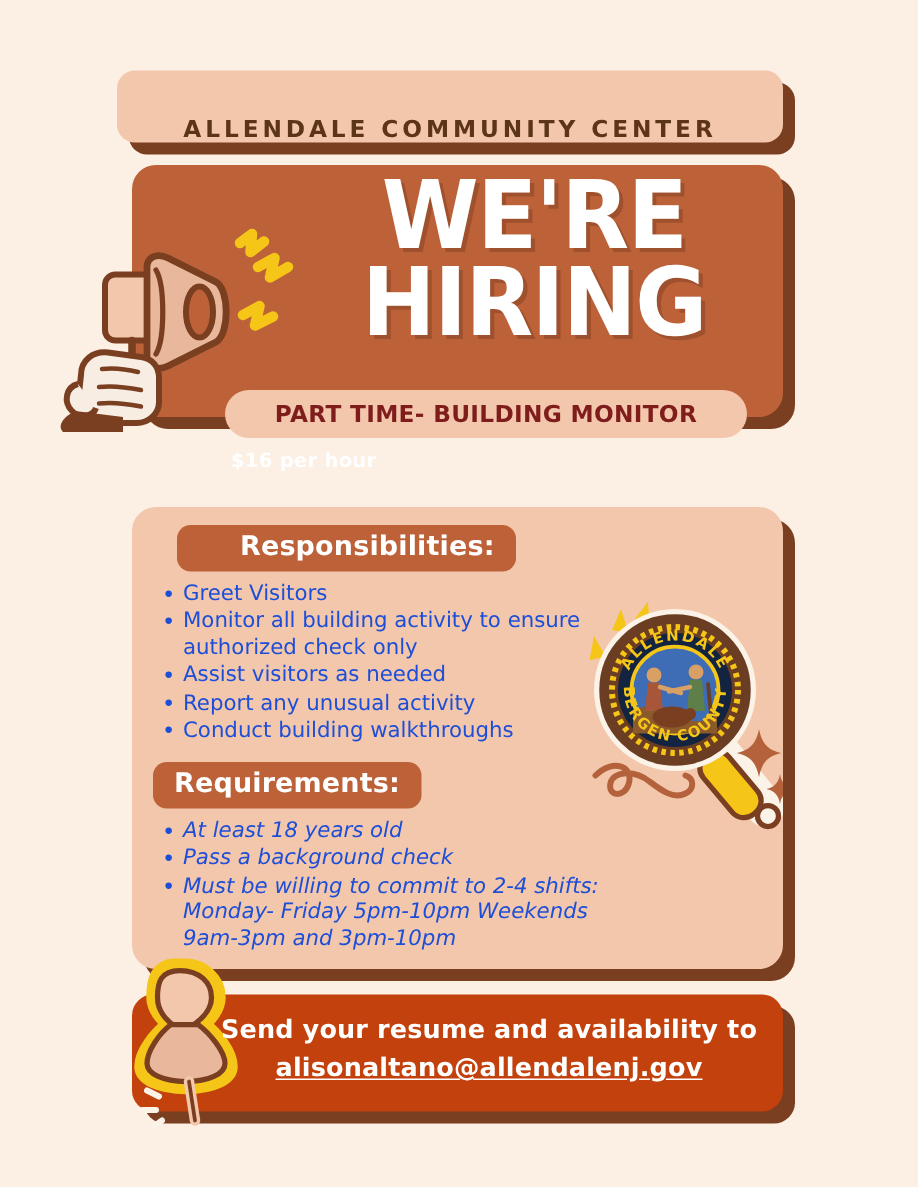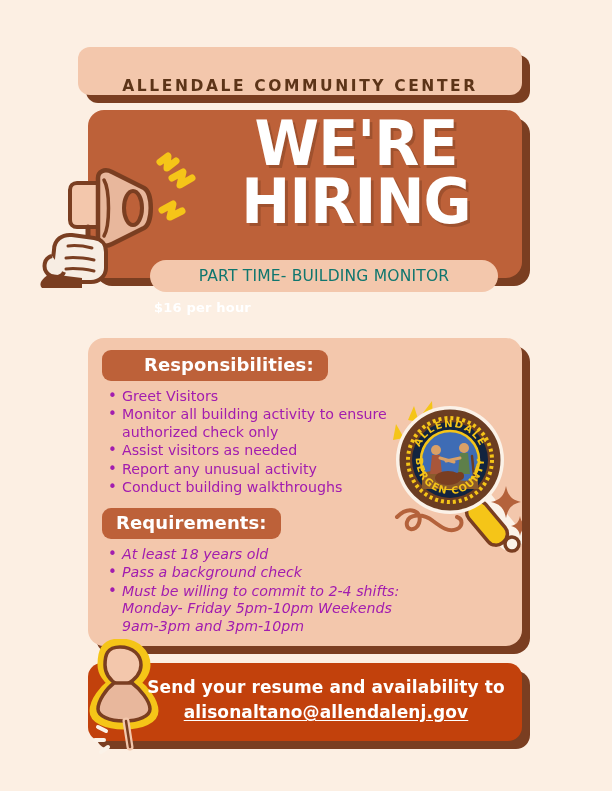--- a/index.html
+++ b/index.html
@@ -81,23 +81,23 @@
     width: 348px;
     height: 32px;
     background: #F3C7AC;
     border-radius: 16px;
     display: flex;
     align-items: center;
     justify-content: center;
   }
   .role-pill span {
     font-size: 15.5px;
-    font-weight: normal;
+    font-weight: bold;
     letter-spacing: 0.2px;
-    color: #0f766e;
+    color: #7f1d1d;
   }
 
   .wage {
     position: absolute;
     left: 66px;
     top: 190px;
     color: #FFFFFF;
     font-size: 13px;
     font-weight: bold;
     letter-spacing: 0.2px;
@@ -129,26 +129,26 @@
     position: absolute;
     background: #BD6139;
     border-radius: 9px;
     color: #FFFFFF;
     font-size: 18px;
     font-weight: bold;
     padding: 6px 14px 7px 14px;
     letter-spacing: 0.1px;
     line-height: 1;
   }
-  .tag-resp { left: 14px; top: 12px; padding-left: 42px; }
+  .tag-resp { left: 30px; top: 12px; padding-left: 42px; }
   .tag-req  { left: 14px; top: 170px; }
 
   .bullets {
     position: absolute;
-    color: #a21caf;
+    color: #1d4ed8;
     font-size: 14.2px;
     line-height: 1.23;
     list-style: none;
   }
   .bullets li {
     position: relative;
     padding-left: 20px;
     margin-bottom: 1px;
   }
   .bullets li::before {

